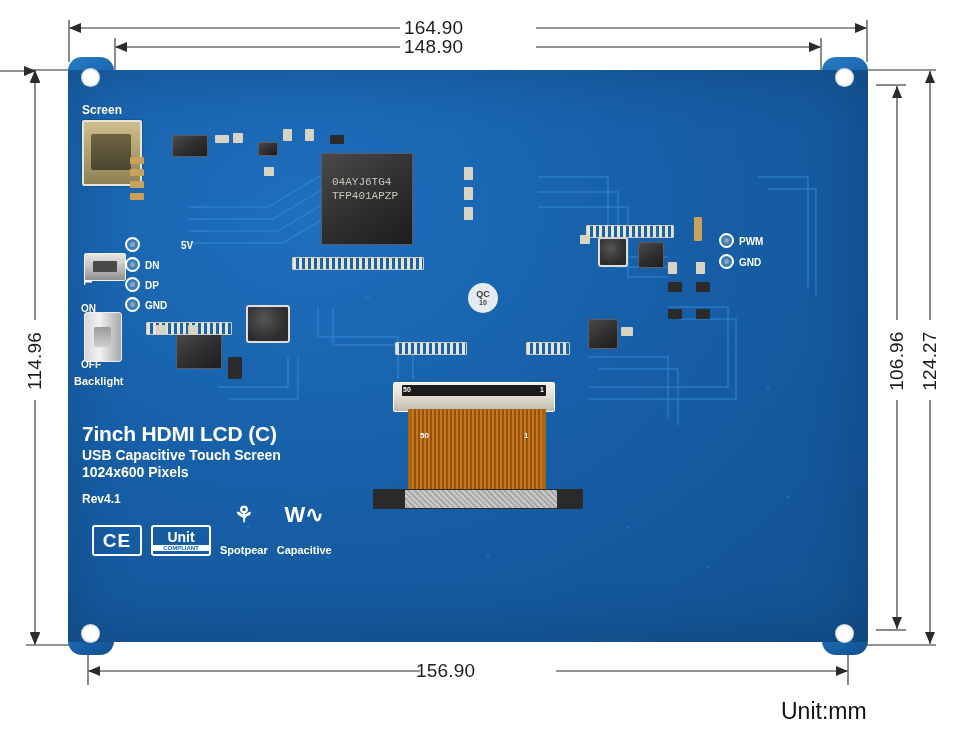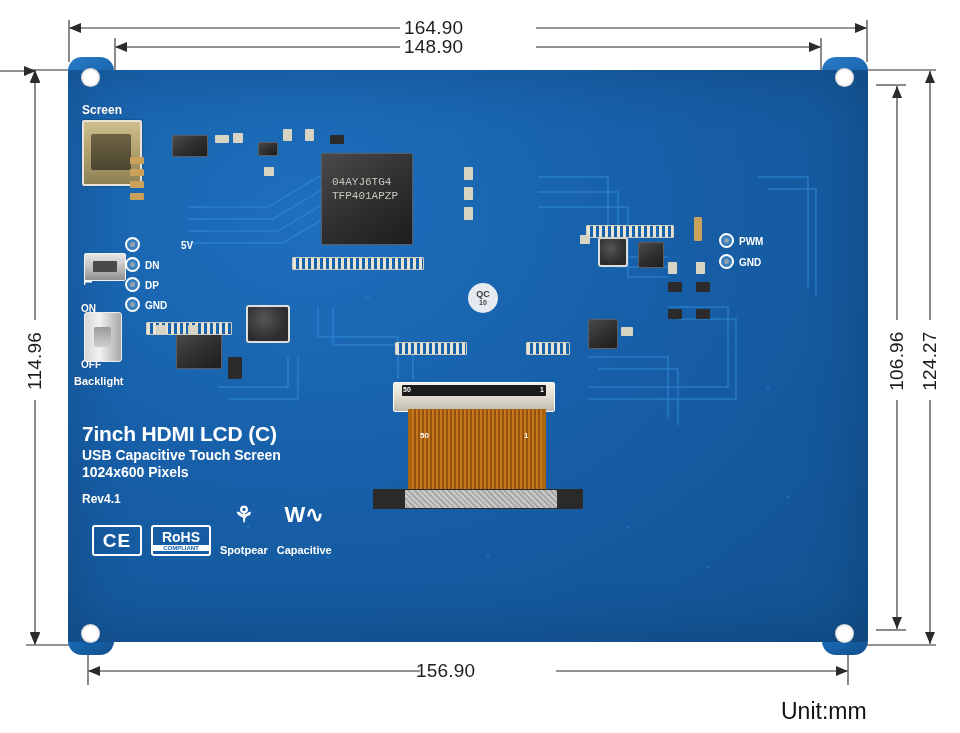--- a/index.html
+++ b/index.html
@@ -545,21 +545,21 @@
     <div id="label-block">
       <div id="prod-title">7inch HDMI LCD (C)</div>
       <div id="prod-sub1">USB Capacitive Touch Screen</div>
       <div id="prod-sub2">1024x600 Pixels</div>
       <div id="prod-rev">Rev4.1</div>
     </div>
 
     <div id="marks-row">
       <div class="mark-box ce-box">CE</div>
       <div class="mark-box rohs-box">
-        <span class="rohs-top">RoHS</span>
+        <span class="rohs-top">Unit</span>
         <span class="rohs-bot">COMPLIANT</span>
       </div>
       <div class="logo-col">
         <div class="logo-glyph">⚘</div>
         <div class="logo-name">Spotpear</div>
       </div>
       <div class="logo-col">
         <div class="logo-glyph">W∿</div>
         <div class="logo-name">Capacitive</div>
       </div>

